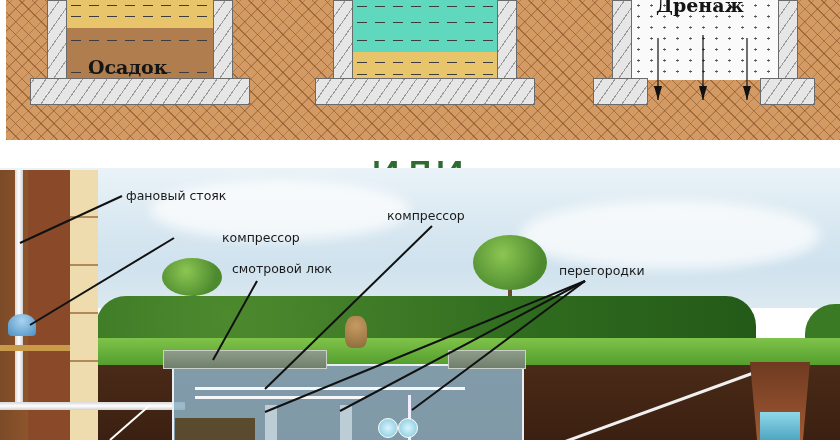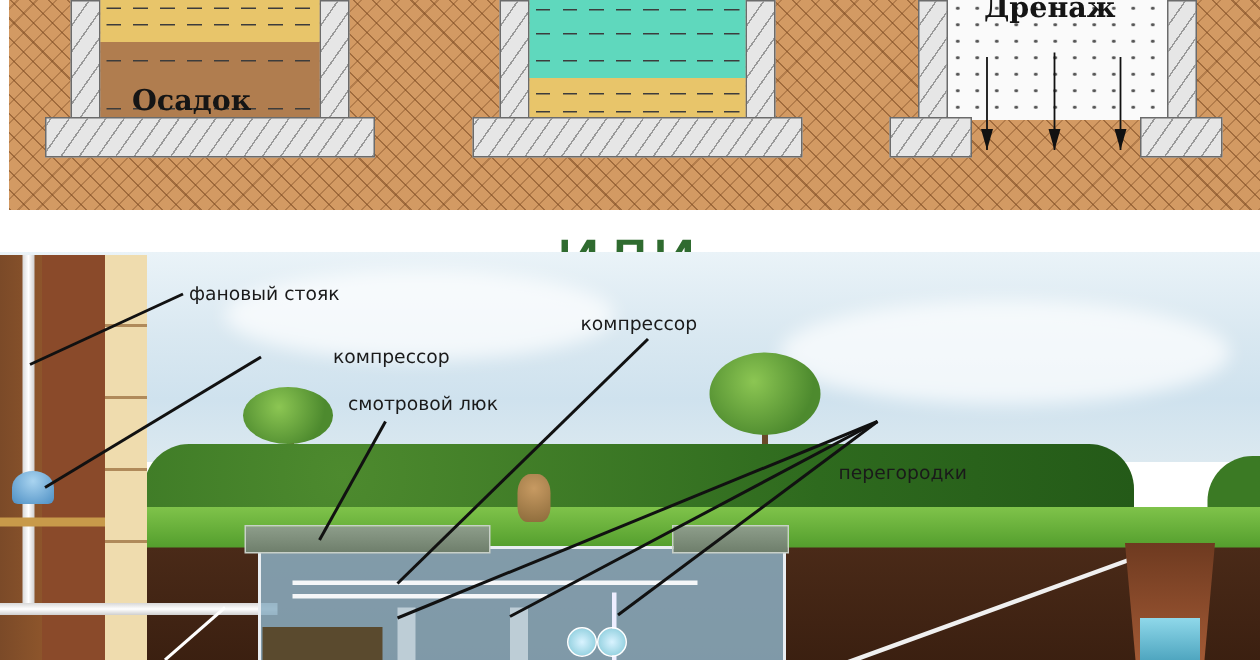--- a/index.html
+++ b/index.html
@@ -148,13 +148,13 @@
   </g>
   <g stroke="#fff" stroke-width="2">
       <line x1="150" y1="405" x2="110" y2="440"></line>
     </g>
 </svg>
 
 <div class="abs label" style="left:126px;top:188px;">фановый стояк</div>
 <div class="abs label" style="left:182px;top:230px;margin-left:40px;">компрессор</div>
 <div class="abs label" style="left:232px;top:261px;">смотровой люк</div>
 <div class="abs label" style="left:387px;top:208px;">компрессор</div>
-<div class="abs label" style="left:559px;top:263px;margin-top:44px;">перегородки</div>
+<div class="abs label" style="left:559px;top:263px;">перегородки</div>
 
 </body></html>

